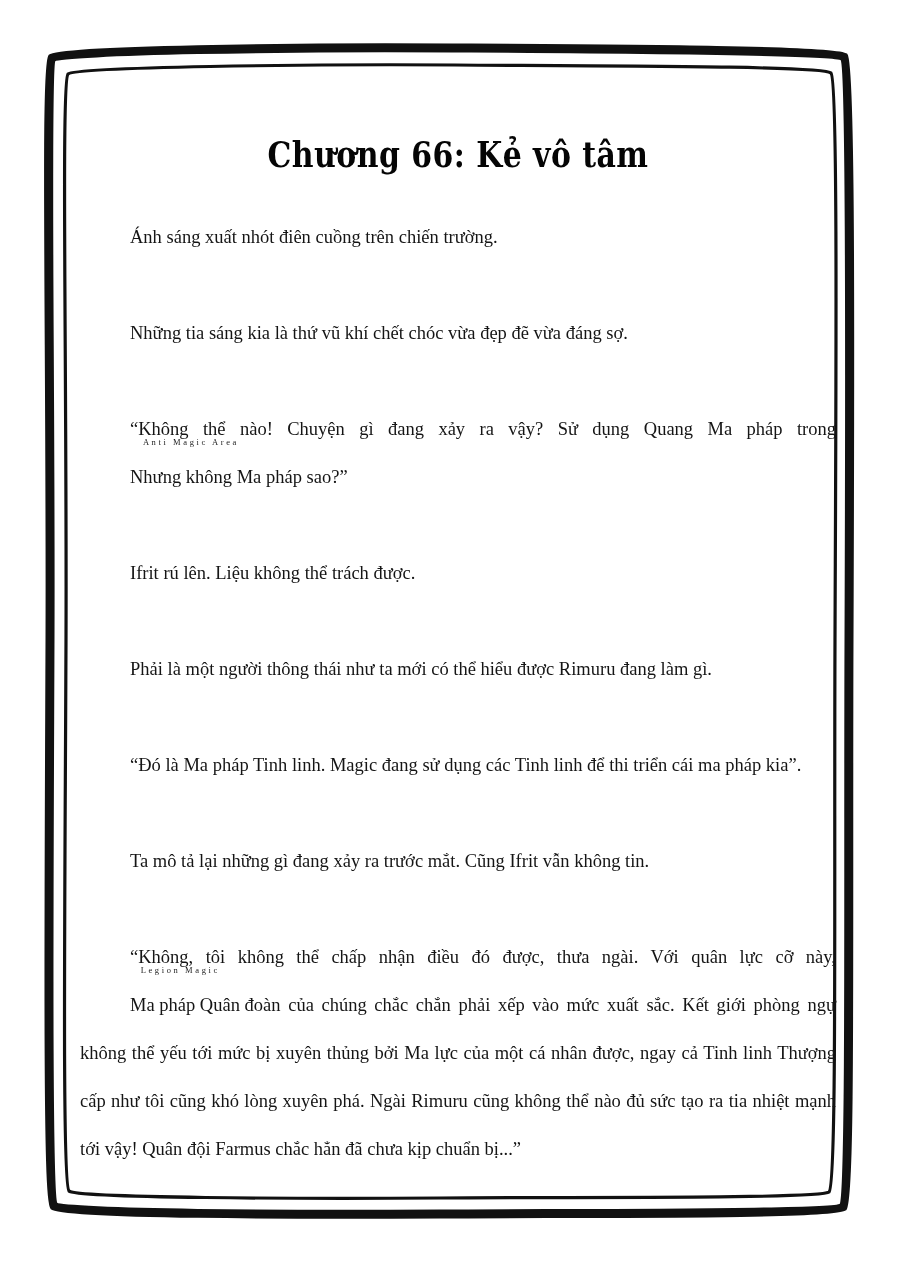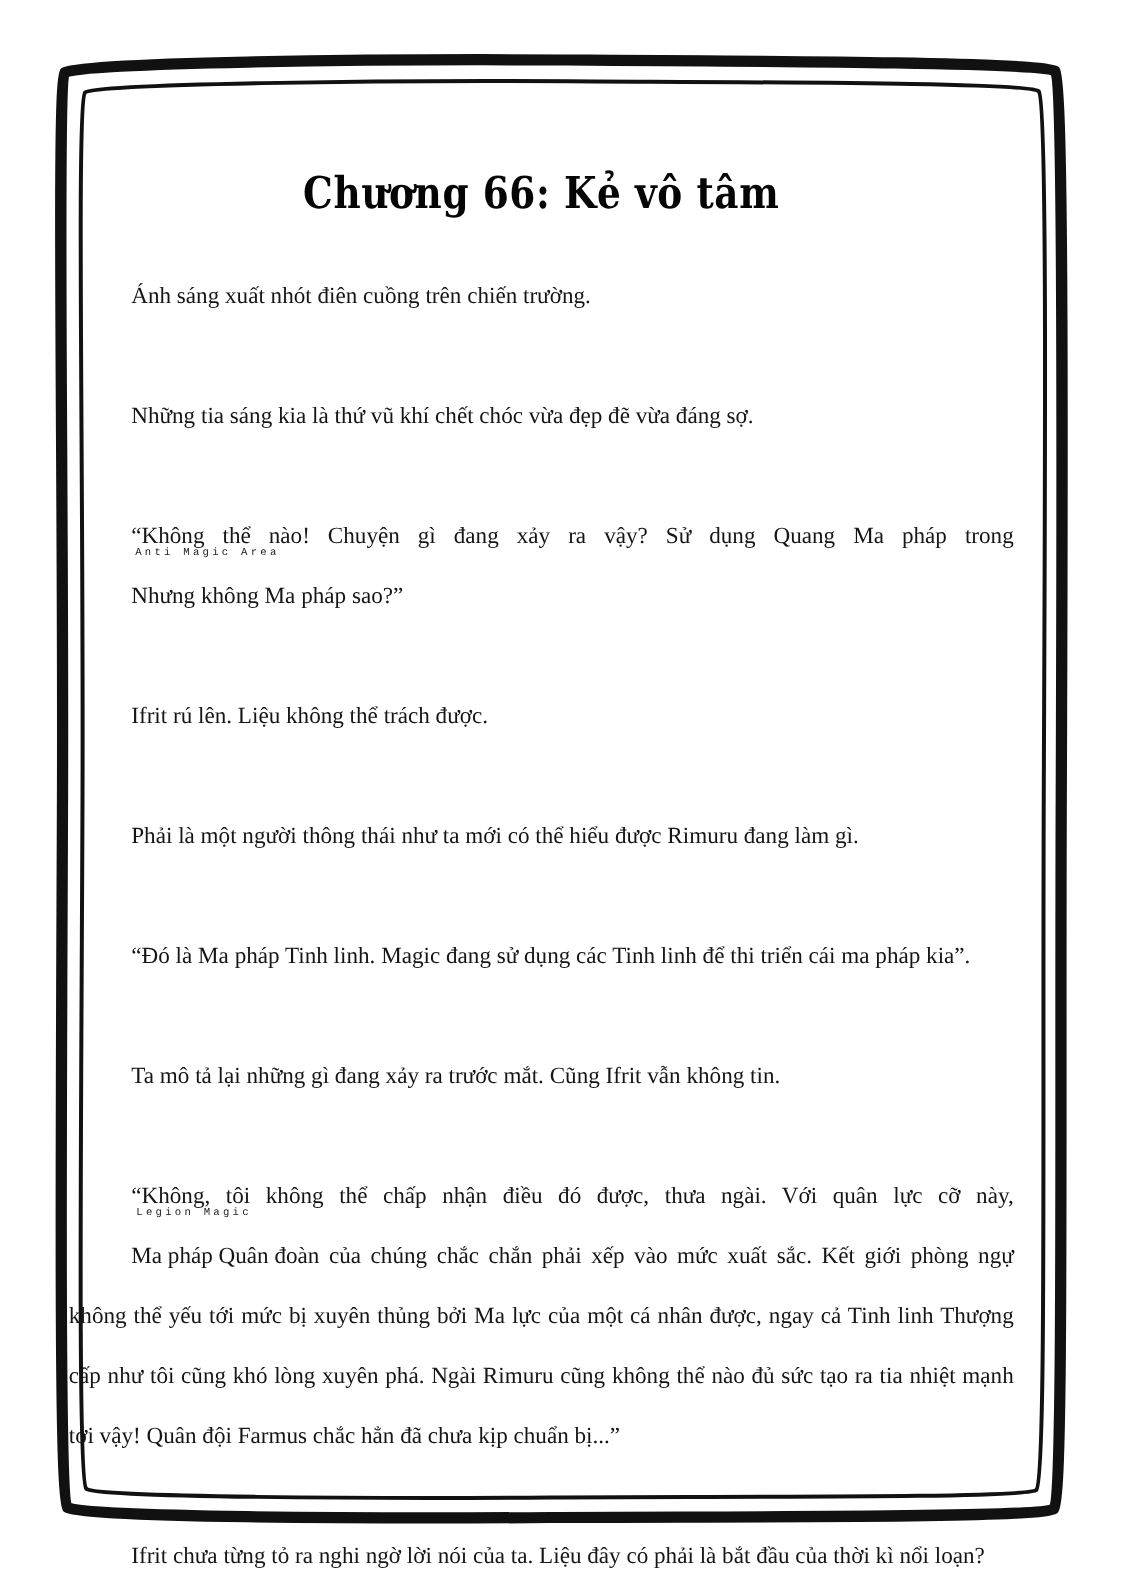--- a/index.html
+++ b/index.html
@@ -27,21 +27,21 @@
     position: absolute;
     left: 0;
     top: 0;
     width: 900px;
     height: 1273px;
     pointer-events: none;
   }
 
   .content {
     position: absolute;
-    left: 55px;
+    left: 80px;
     top: 66px;
     width: 756px;
     height: 1140px;
     box-sizing: border-box;
     padding: 0;
   }
 
   
   .chapter-title {
     text-align: center;
@@ -89,21 +89,21 @@
   .rb > .rt {
     position: absolute;
     left: 50%;
     transform: translateX(-50%);
     top: -15px;
     font-size: 8.5px;
     letter-spacing: 2.6px;
     line-height: 1;
     white-space: nowrap;
     color: #1a1a1a;
-    font-family: Liberation Mono, monospace;
+    font-family: Liberation Serif, serif;
     text-indent: 0;
   }
 </style>
 </head>
 <body>
 
 <div class="page">
 
   <svg class="frame-svg" viewBox="0 0 900 1273" preserveAspectRatio="none" aria-hidden="true">
 
@@ -142,18 +142,17 @@
         <p class="para">Ifrit rú lên. Liệu không thể trách được.</p>
         <div class="gap"></div>
         <p class="para">Phải là một người thông thái như ta mới có thể hiểu được Rimuru đang làm gì.</p>
         <div class="gap"></div>
         <p class="para">“Đó là Ma pháp Tinh linh. Magic đang sử dụng các Tinh linh để thi triển cái ma pháp kia”.</p>
         <div class="gap"></div>
         <p class="para">Ta mô tả lại những gì đang xảy ra trước mắt. Cũng Ifrit vẫn không tin.</p>
         <div class="gap"></div>
         <p class="para">“Không, tôi không thể chấp nhận điều đó được, thưa ngài. Với quân lực cỡ này, <span class="rb"><span class="rt">Legion Magic</span><span>Ma pháp Quân đoàn</span></span> của chúng chắc chắn phải xếp vào mức xuất sắc. Kết giới phòng ngự không thể yếu tới mức bị xuyên thủng bởi Ma lực của một cá nhân được, ngay cả Tinh linh Thượng cấp như tôi cũng khó lòng xuyên phá. Ngài Rimuru cũng không thể nào đủ sức tạo ra tia nhiệt mạnh tới vậy! Quân đội Farmus chắc hẳn đã chưa kịp chuẩn bị...”</p>
         <div class="gap"></div>
-        <p class="para">Ifrit chưa từng tỏ ra nghi ngờ lời nói của ta. Liệu đây có phải là bắt đầu của thời kì nổi loạn?</p>
         <div class="gap"></div>
       </div>
 
   </div>
 </div>
 
 </body></html>

